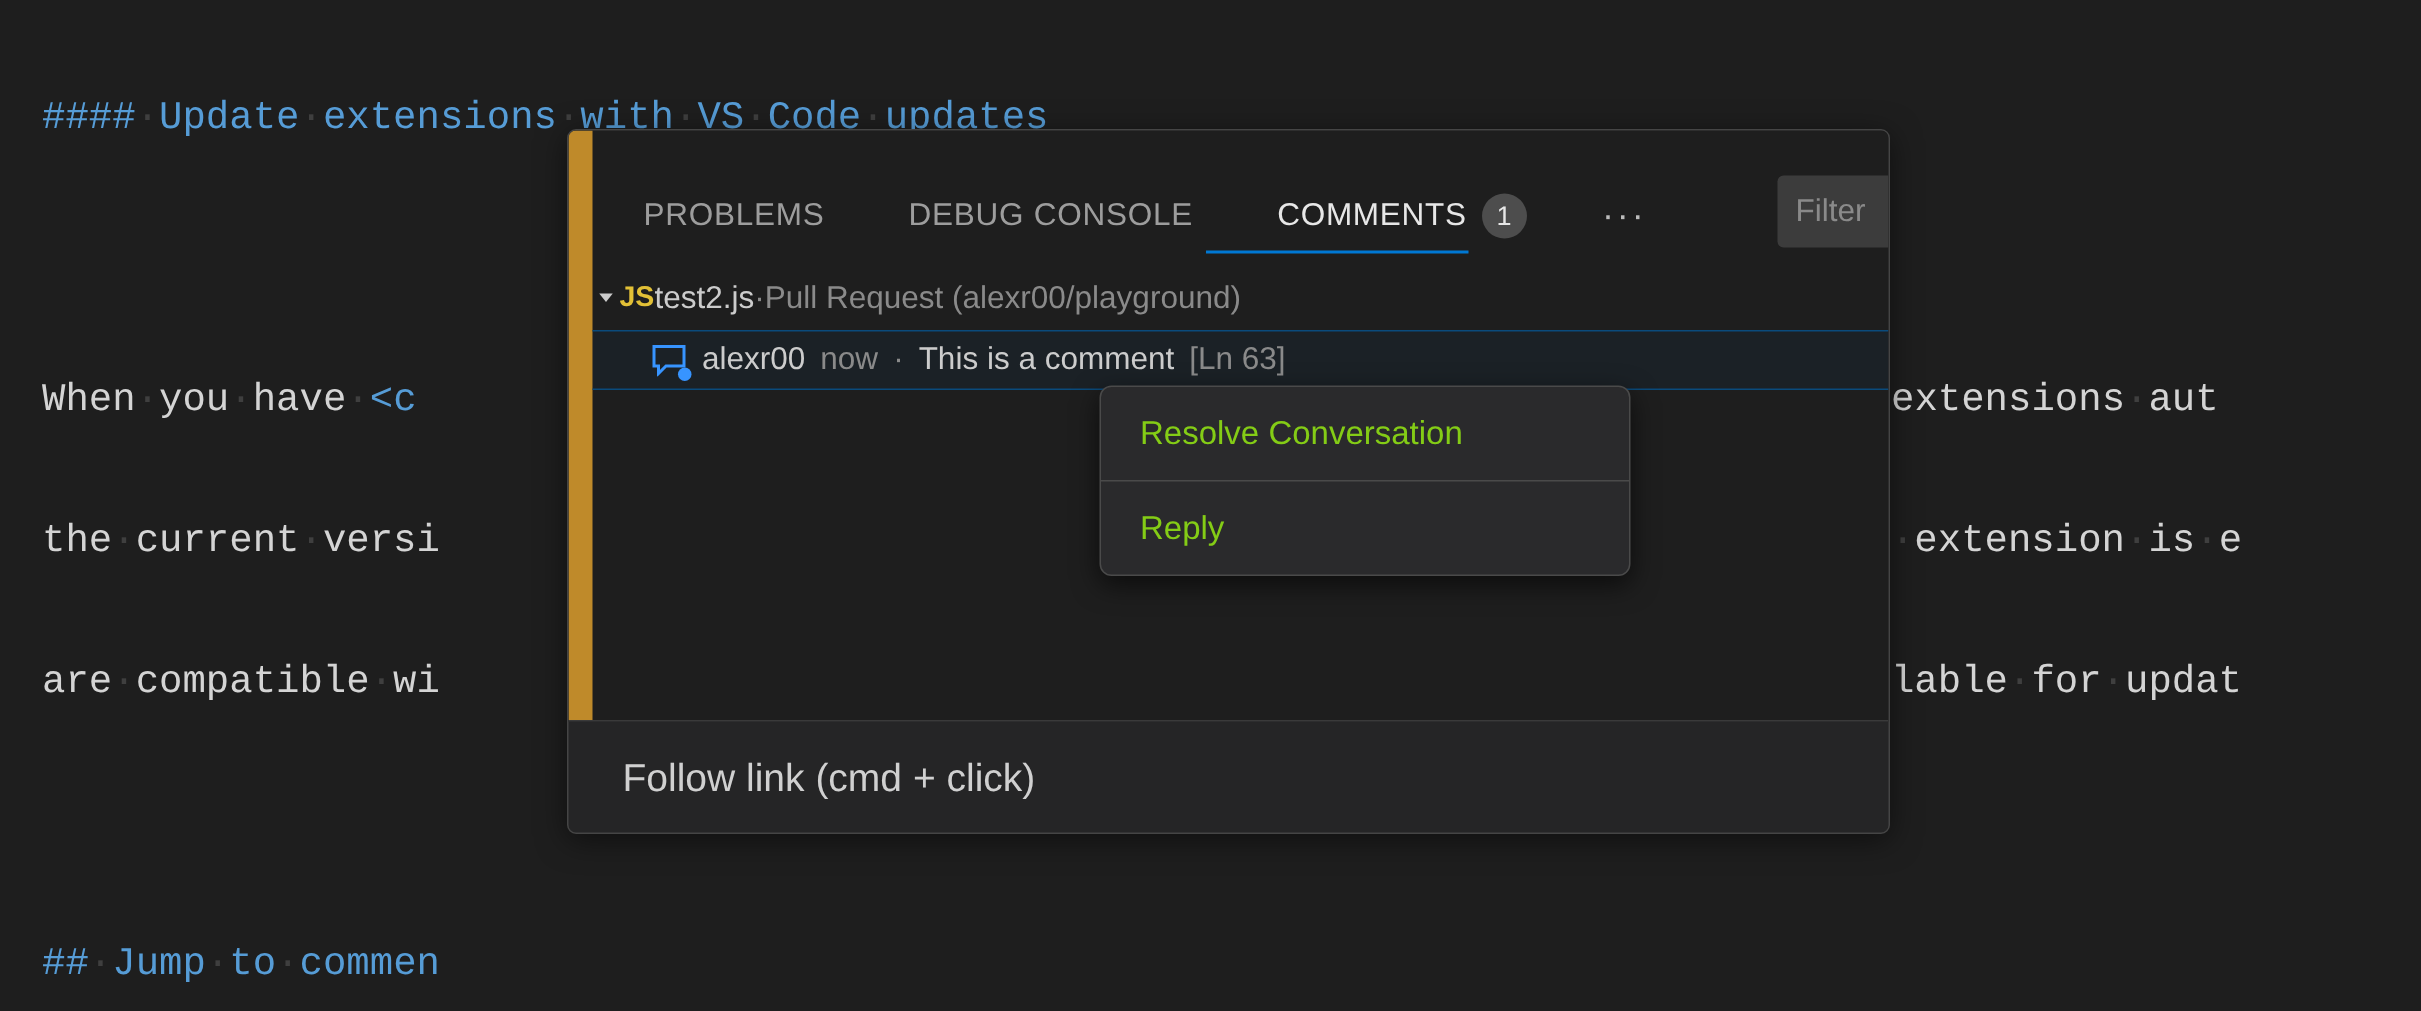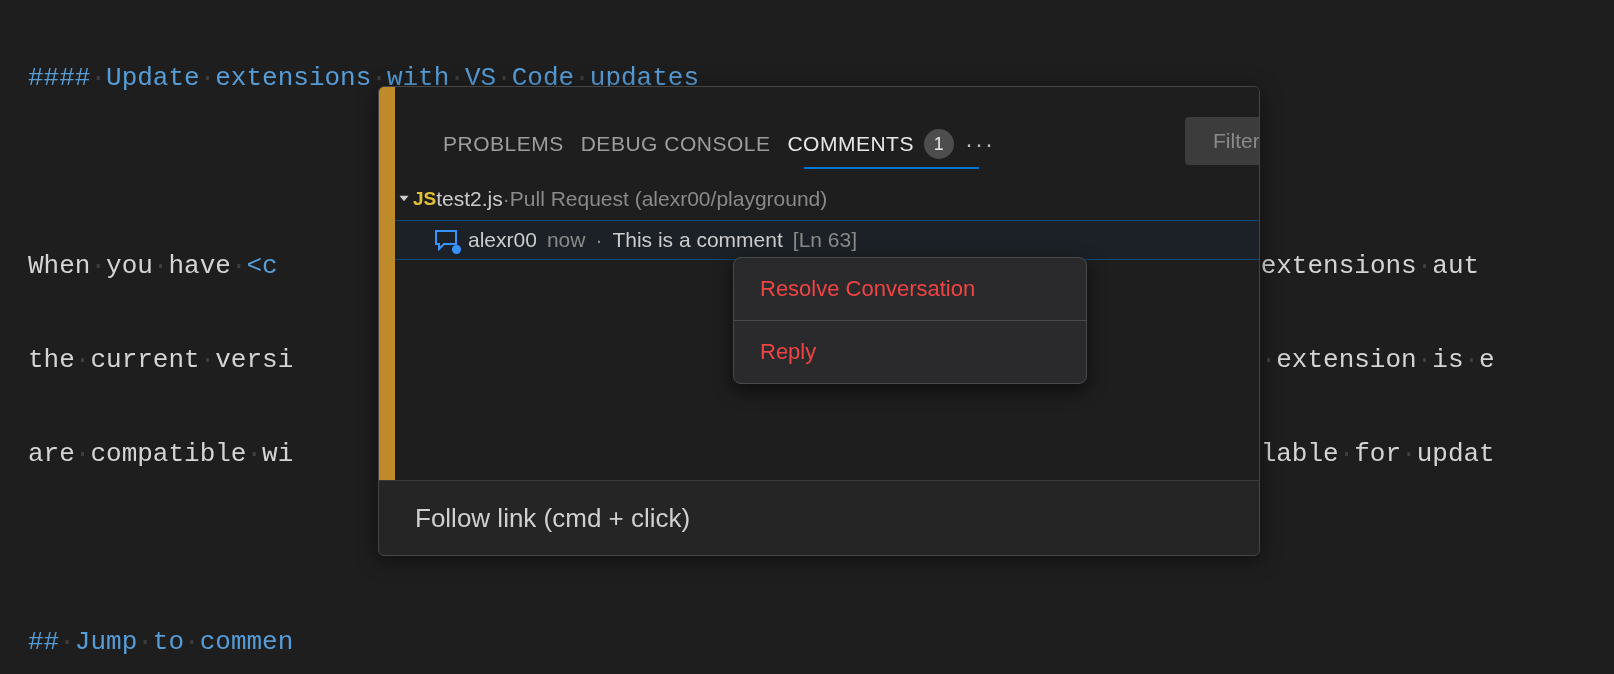--- a/index.html
+++ b/index.html
@@ -46,25 +46,25 @@
     font-family: -apple-system, "Segoe UI", sans-serif;
   }
   .orange-strip {
     position: absolute;
     left: 0; top: 0; bottom: 0;
     width: 16px;
     background: #bf8a2a;
   }
   .panel-tabs {
     position: absolute;
-    left: 64px;
+    left: 50px;
     top: 42px;
     display: flex;
     align-items: center;
-    gap: 17px;
+    gap: 56px;
     font-size: 21px;
     color: #9d9d9d;
     letter-spacing: 0.5px;
   }
   .panel-tab { display: flex; align-items: center; gap: 10px; }
   .panel-tab.active { color: #e7e7e7; }
   .active-underline {
     position: absolute;
     left: 425px;
     width: 175px;
@@ -86,21 +86,21 @@
   .filter-box {
     position: absolute;
     right: 0;
     top: 30px;
     width: 74px;
     height: 48px;
     background: #3c3c3c;
     color: #8a8a8a;
     display: flex;
     align-items: center;
-    padding-left: 28px;
+    padding-left: 12px;
     font-size: 21px;
     border-radius: 4px 0 0 4px;
   }
 
   .tree-row-file {
     position: absolute;
     left: 16px;
     top: 100px;
     display: flex;
     align-items: center;
@@ -151,21 +151,21 @@
   .context-menu {
     position: absolute;
     left: 354px;
     top: 170px;
     width: 354px;
     background: #2a2a2c;
     border: 1px solid #4a4a4a;
     border-radius: 8px;
     box-shadow: 0 6px 18px rgba(0,0,0,0.6);
     font-size: 22px;
-    color: #ef4444;
+    color: #84cc16;
     overflow: hidden;
   }
   .context-menu .item {
     padding: 18px 26px;
   }
   .context-menu .divider {
     height: 1px;
     background: #4a4a4a;
   }
 

